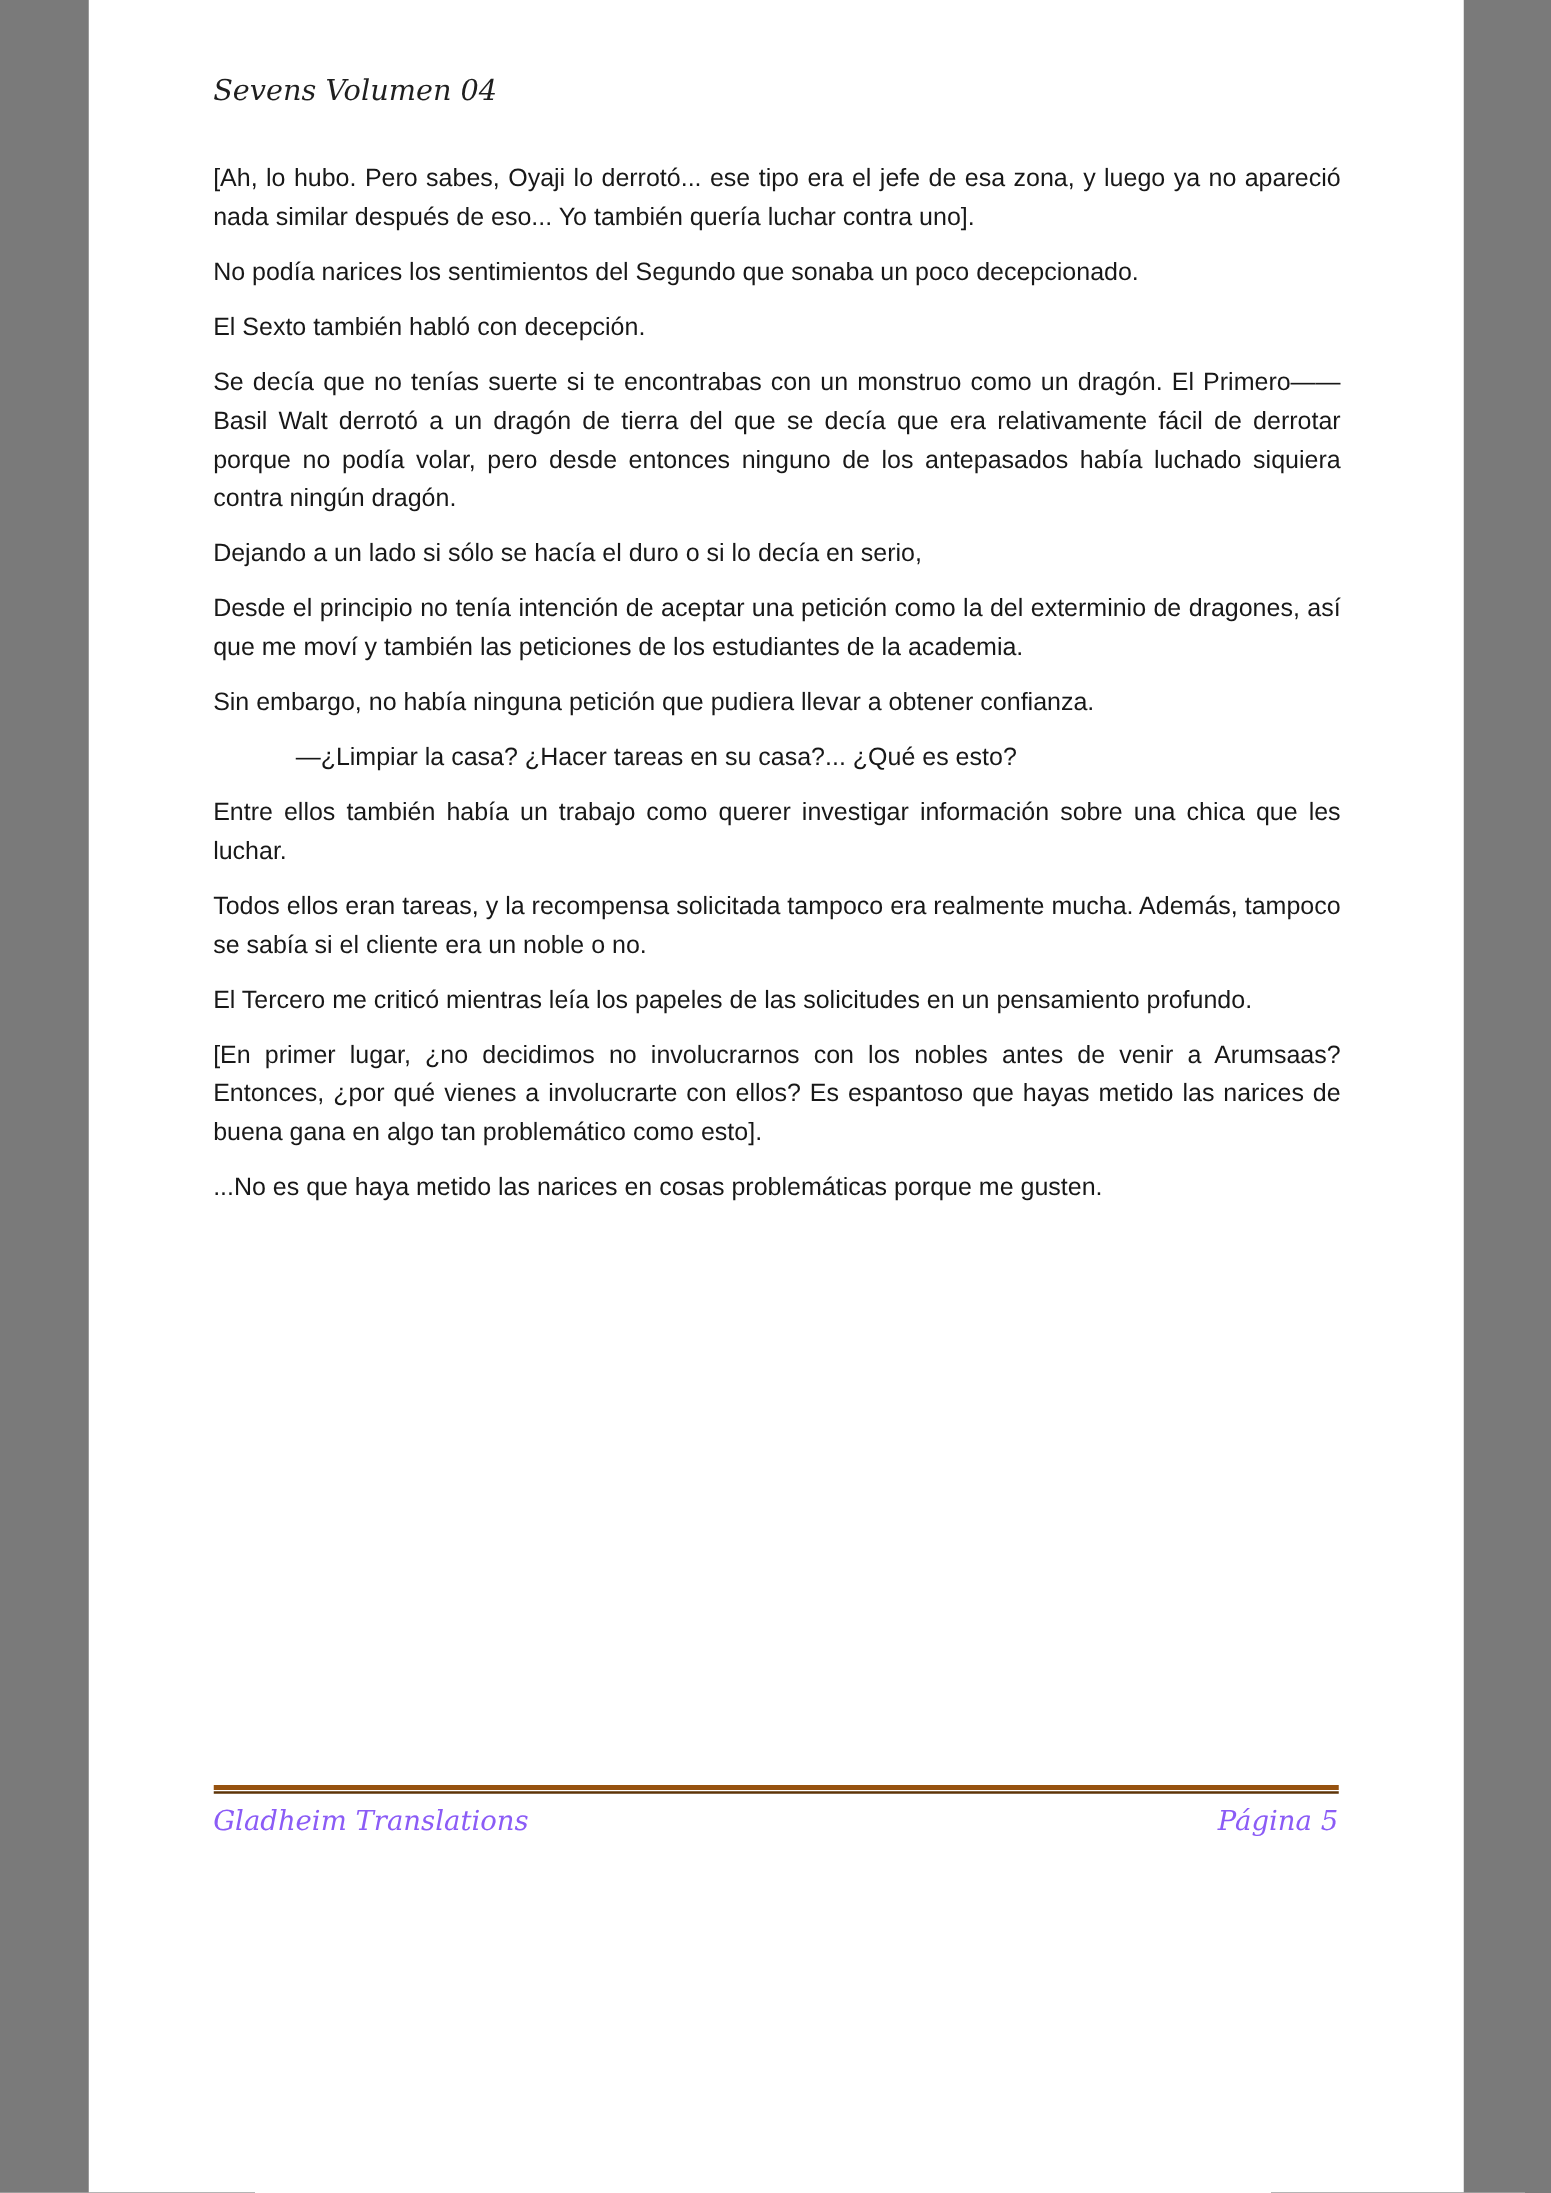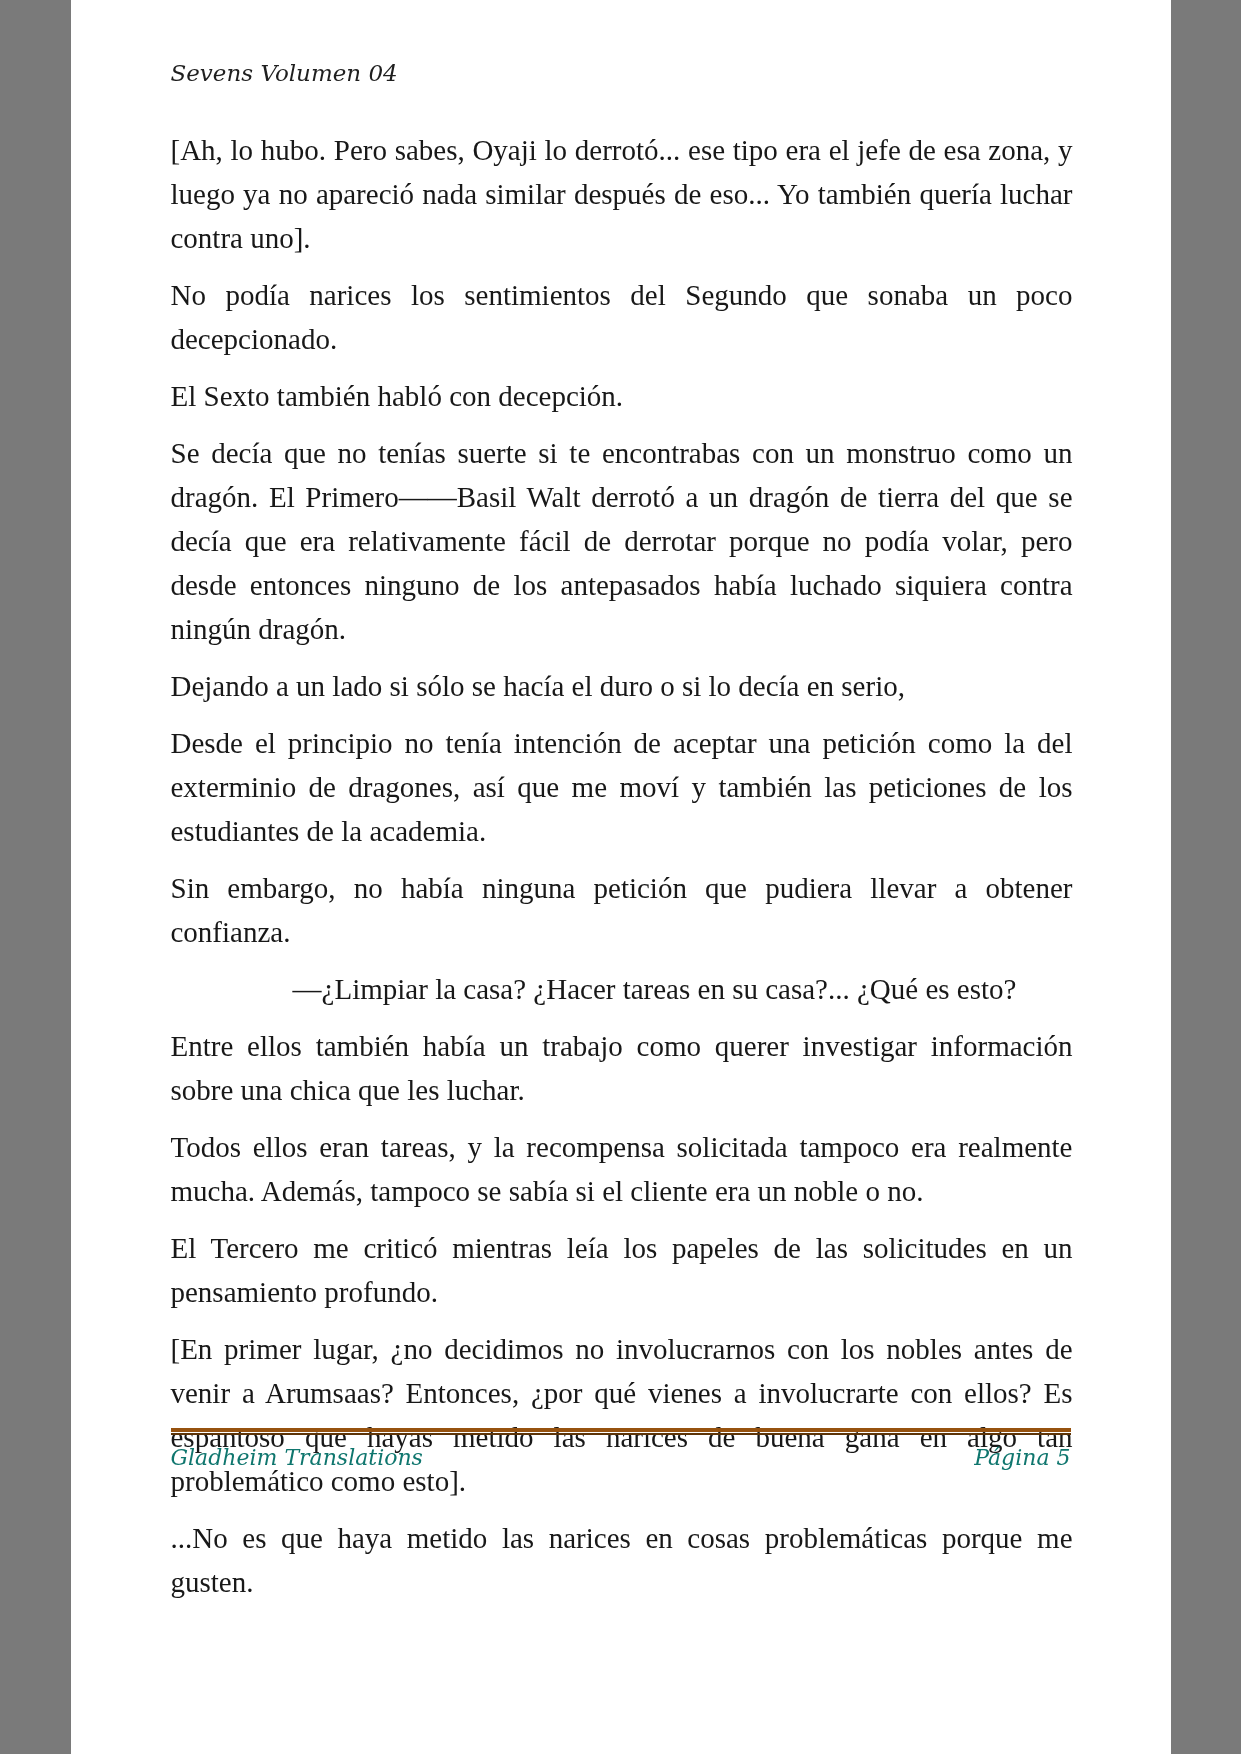--- a/index.html
+++ b/index.html
@@ -25,31 +25,30 @@
     font-family: "DejaVu Serif", serif;
     font-style: italic;
     font-size: 23px;
     color: #1f1f1f;
   }
   .content {
     position: absolute;
     top: 128px;
     left: 100px;
     right: 98px;
-    font-size: 29px;
-    line-height: 44px;
+    font-size: 20px;
+    line-height: 31px;
     text-align: justify;
-    font-family: Liberation Serif, serif;
   }
   .content p {
     margin: 0 0 13px 0;
   }
   .content p.indent {
     text-indent: 66px;
-    text-align: center;
+    text-align: left;
   }
   .footer {
     position: absolute;
     top: 1428px;
     left: 100px;
     right: 100px;
   }
   .footer-rule .rule-thick {
     height: 4px;
     background: #96520f;
@@ -60,21 +59,21 @@
     margin-top: 1px;
   }
   .footer-row {
     display: flex;
     justify-content: space-between;
     align-items: baseline;
     margin-top: 10px;
     font-family: "DejaVu Serif", serif;
     font-style: italic;
     font-size: 22px;
-    color: #0f766e;
+    color: #8b5cf6;
   }
 </style>
 </head>
 <body>
 
 <div class="page">
 
   <div class="header">
     <span>Sevens Volumen 04</span>
   </div>

